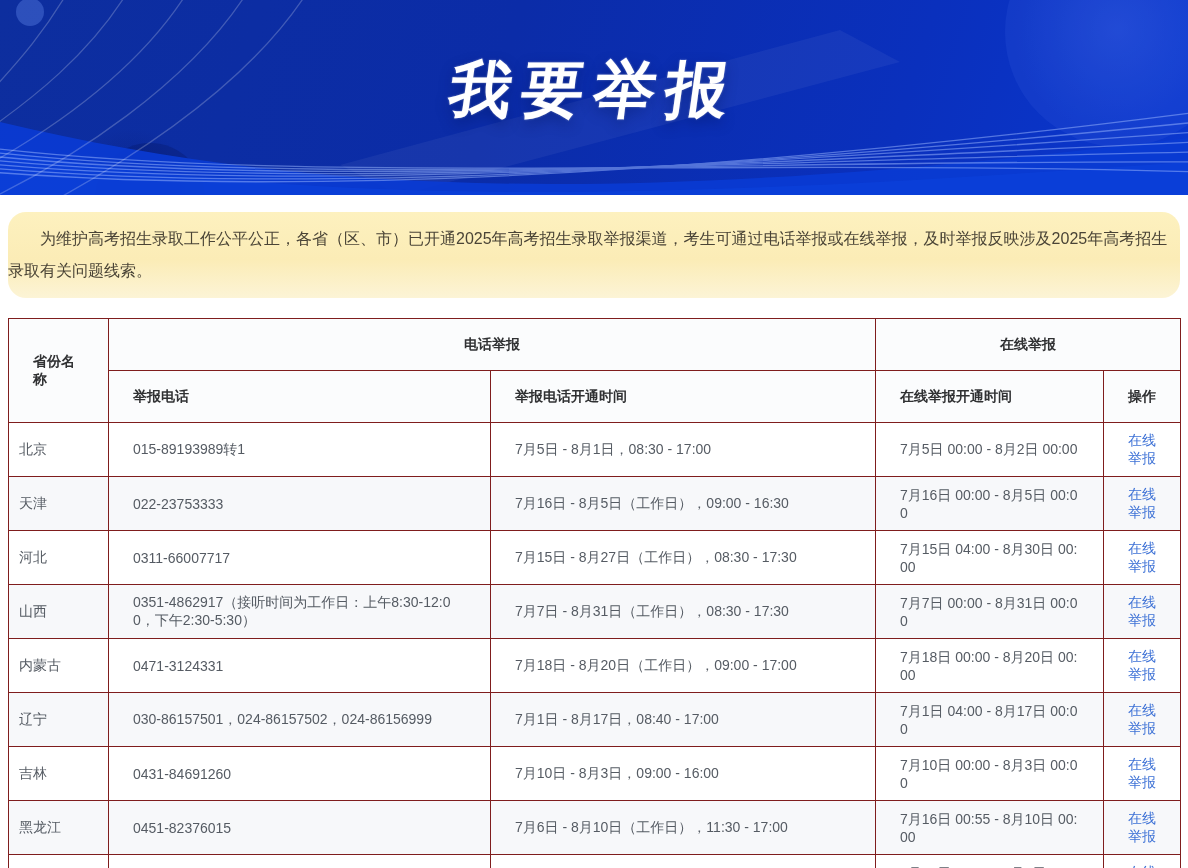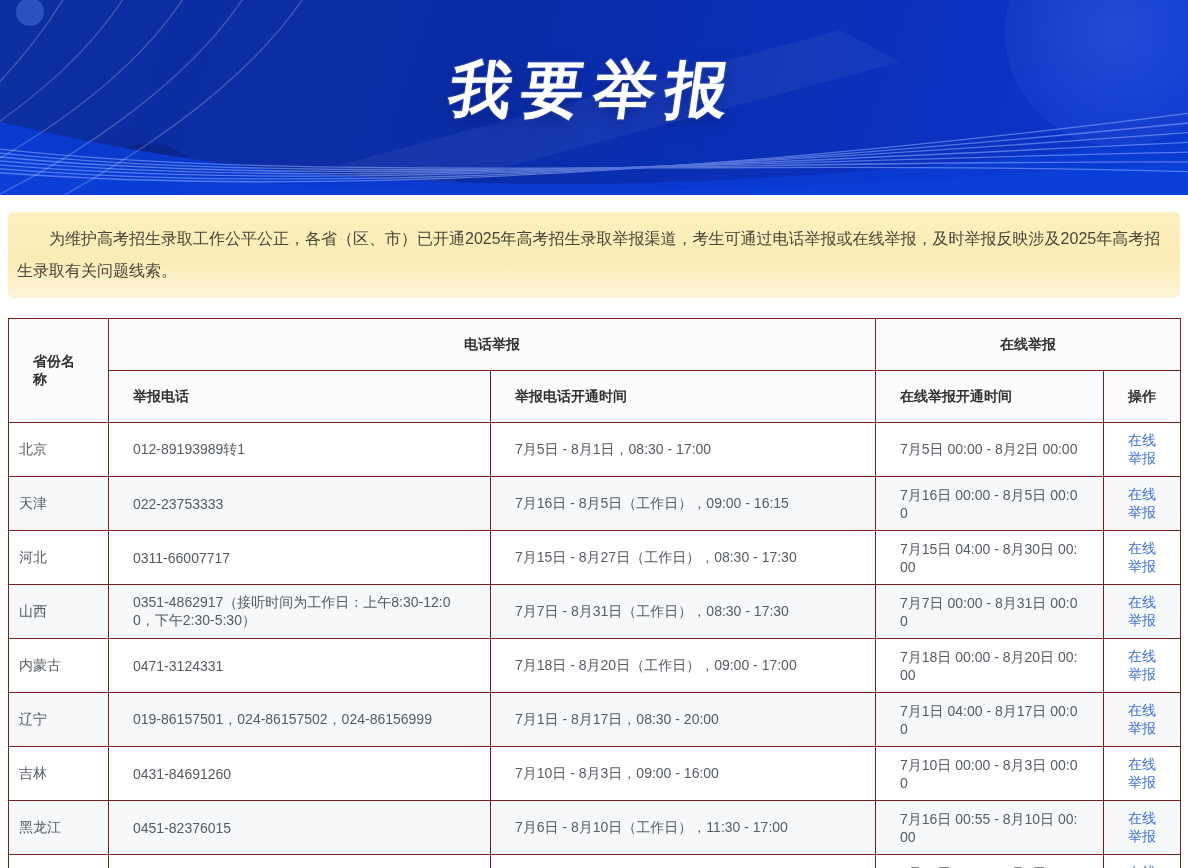--- a/index.html
+++ b/index.html
@@ -33,23 +33,23 @@
     font-weight: 900;
     letter-spacing: 10px;
     color: #ffffff;
     transform: skewX(-8deg);
     text-shadow: 0 5px 14px rgba(2, 20, 90, 0.45), 0 0 2px rgba(255,255,255,0.55);
   }
 
   
   .notice {
     margin: 17px 8px 0 8px;
-    border-radius: 6px;
+    border-radius: 18px;
     background: linear-gradient(180deg, #fdf1bf 0%, #fbecb6 55%, #fcf4d6 100%);
-    padding: 11px 9px;
+    padding: 11px 0;
   }
   .notice p {
     margin: 0;
     font-size: 16px;
     line-height: 32px;
     color: #4a4436;
     text-indent: 2em;
   }
 
   
@@ -146,29 +146,29 @@
       <tr>
         <th>举报电话</th>
         <th>举报电话开通时间</th>
         <th>在线举报开通时间</th>
         <th>操作</th>
       </tr>
     </thead>
     <tbody>
         <tr>
     <td class="province">北京</td>
-    <td>012-89193989转1</td>
+    <td>015-89193989转1</td>
     <td>7月5日 - 8月1日，08:30 - 17:00</td>
     <td>7月5日 00:00 - 8月2日 00:00</td>
     <td><a class="online-link">在线举报</a></td>
   </tr>
         <tr>
     <td class="province">天津</td>
     <td>022-23753333</td>
-    <td>7月16日 - 8月5日（工作日），09:00 - 16:15</td>
+    <td>7月16日 - 8月5日（工作日），09:00 - 16:30</td>
     <td>7月16日 00:00 - 8月5日 00:00</td>
     <td><a class="online-link">在线举报</a></td>
   </tr>
         <tr>
     <td class="province">河北</td>
     <td>0311-66007717</td>
     <td>7月15日 - 8月27日（工作日），08:30 - 17:30</td>
     <td>7月15日 04:00 - 8月30日 00:00</td>
     <td><a class="online-link">在线举报</a></td>
   </tr>
@@ -181,22 +181,22 @@
   </tr>
         <tr>
     <td class="province">内蒙古</td>
     <td>0471-3124331</td>
     <td>7月18日 - 8月20日（工作日），09:00 - 17:00</td>
     <td>7月18日 00:00 - 8月20日 00:00</td>
     <td><a class="online-link">在线举报</a></td>
   </tr>
         <tr>
     <td class="province">辽宁</td>
-    <td>019-86157501，024-86157502，024-86156999</td>
-    <td>7月1日 - 8月17日，08:30 - 20:00</td>
+    <td>030-86157501，024-86157502，024-86156999</td>
+    <td>7月1日 - 8月17日，08:40 - 17:00</td>
     <td>7月1日 04:00 - 8月17日 00:00</td>
     <td><a class="online-link">在线举报</a></td>
   </tr>
         <tr>
     <td class="province">吉林</td>
     <td>0431-84691260</td>
     <td>7月10日 - 8月3日，09:00 - 16:00</td>
     <td>7月10日 00:00 - 8月3日 00:00</td>
     <td><a class="online-link">在线举报</a></td>
   </tr>

